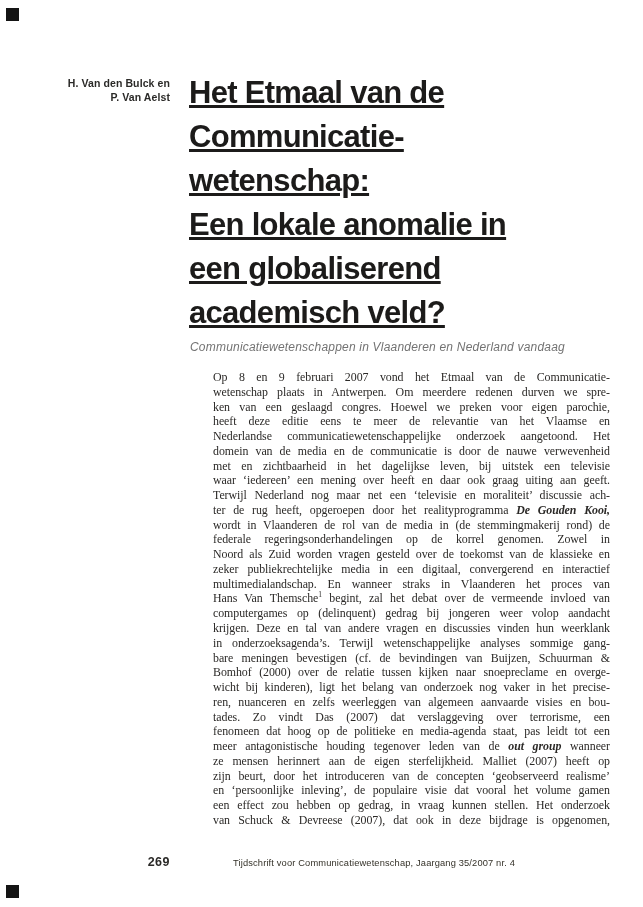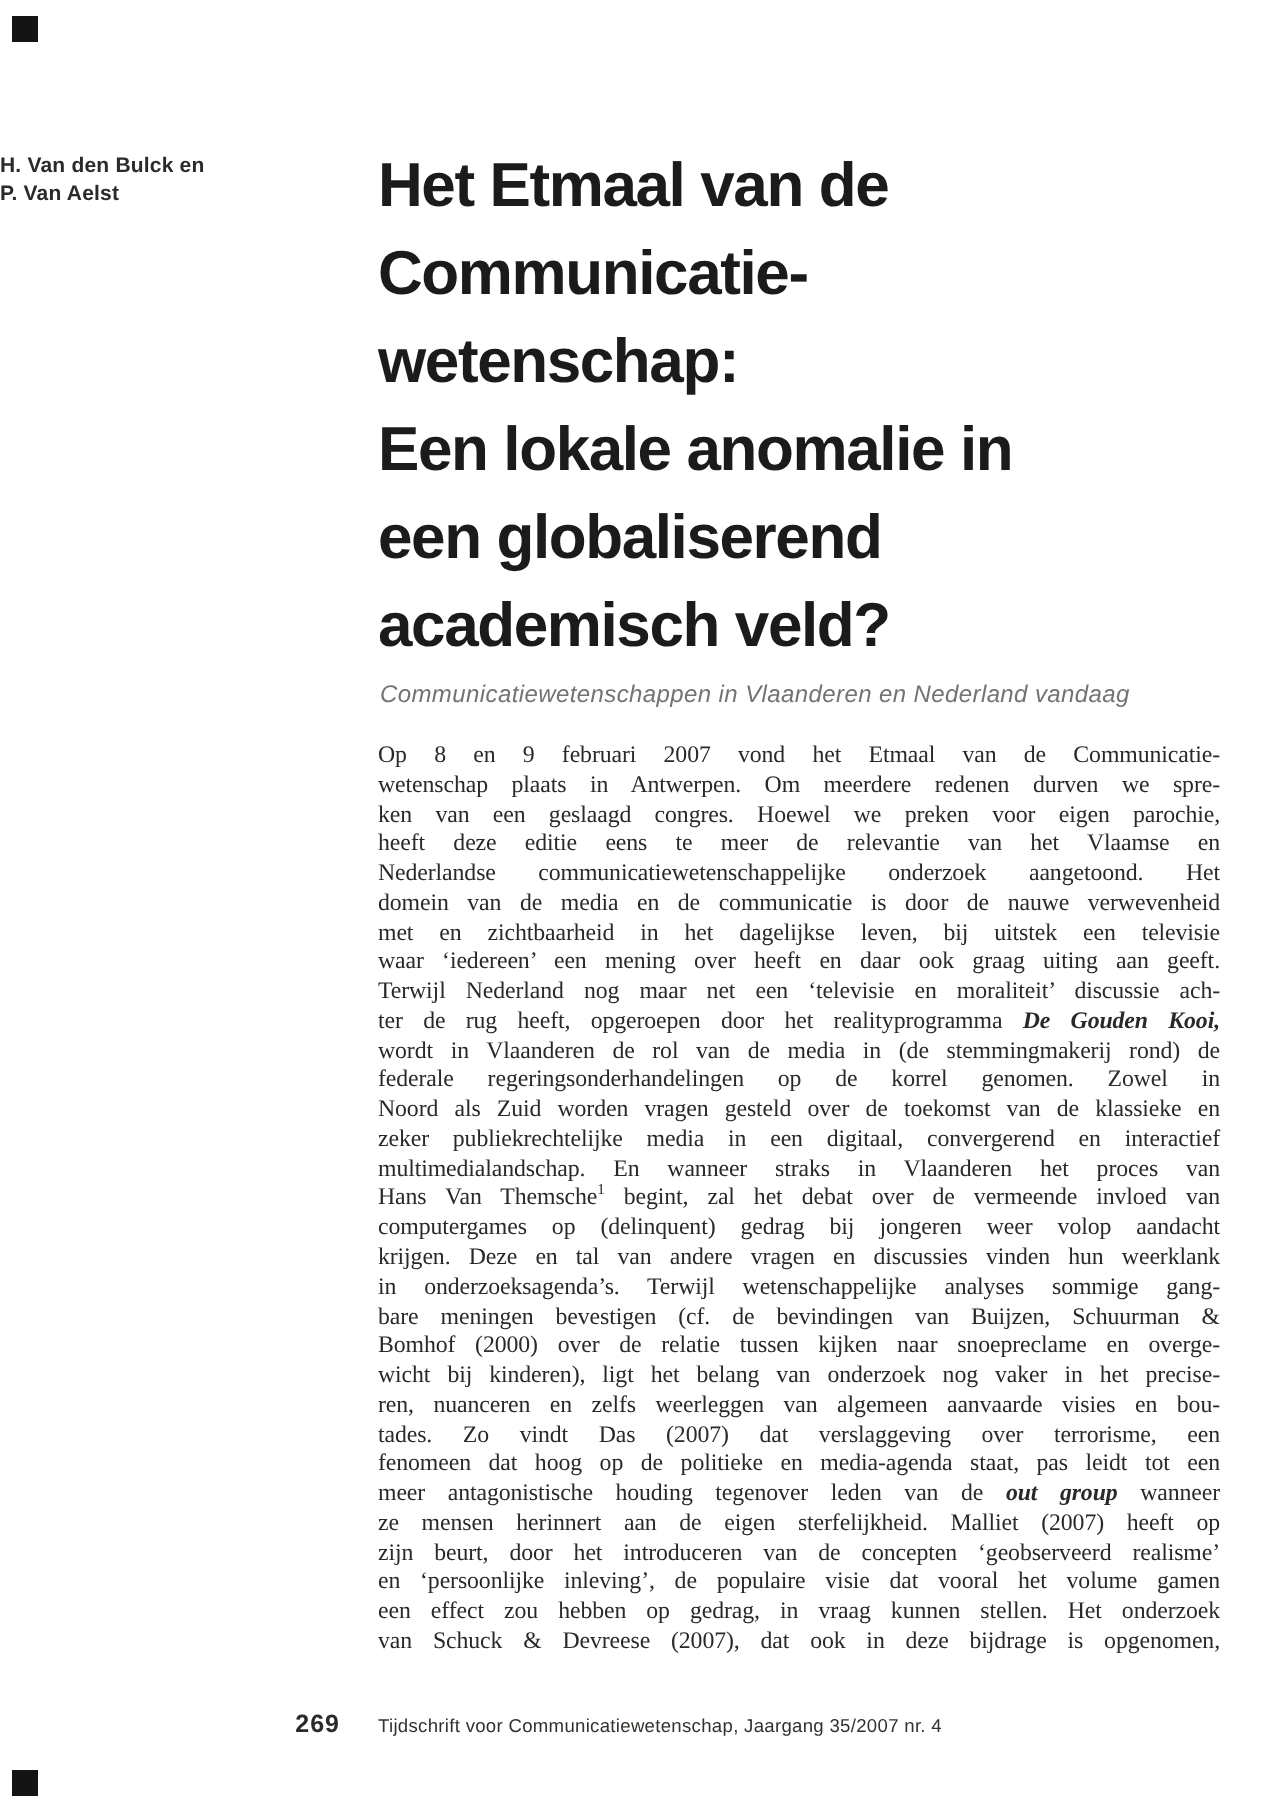--- a/index.html
+++ b/index.html
@@ -7,49 +7,49 @@
     position:relative; width:643px; height:907px; background:#ffffff;
     overflow:hidden; font-family:"Liberation Sans", sans-serif;
   }
   .corner-mark {
     position:absolute; left:6px; width:13px; height:13px; background:#141414;
   }
   .corner-mark.top { top:8px; }
   .corner-mark.bottom { top:885px; }
 
   .authors {
-    position:absolute; left:0; top:77px; width:170px; 
+    position:absolute; left:0; top:77px; width:170px; text-align:right;
     font-weight:bold; font-size:10.5px; line-height:13.5px;
     color:#2b2a28; letter-spacing:0.1px;
   }
 
   .title {
     position:absolute; left:189px; top:71px; margin:0;
     font-weight:bold; font-size:31px; line-height:44px;
-    letter-spacing:-0.7px; color:#1c1b1a;
+    letter-spacing:-0.7px; color:#1c1b1a;text-decoration:underline;
   }
 
   .subtitle {
     position:absolute; left:190px; top:340px;
     font-style:italic; font-size:12px; color:#737373; letter-spacing:0.2px;
   }
 
   .body-col {
     position:absolute; left:189px; top:370px; width:421px;
     font-family:"Liberation Serif", serif;
     font-size:11.9px; line-height:14.77px; color:#2b2927;
     letter-spacing:-0.05px;
   }
-  .bl { text-align:justify; text-align-last:justify; text-justify:inter-word; }
+  .bl { text-align:justify; text-align-last:justify; text-justify:inter-word;margin-left:24px; }
   .bl sup { font-size:7.5px; line-height:0; vertical-align:super; }
   .it { font-style:italic;font-weight:bold; }
 
   .footer {
     position:absolute; left:0; top:855px; width:643px;
-    display:flex; align-items:baseline; color:#343128;
+    display:flex; align-items:baseline; color:#343128;gap:44px;
   }
   .pagenum {
     width:170px; text-align:right; font-weight:bold;
     font-size:12.5px; letter-spacing:0.5px; color:#2b2a28;
   }
   .journal { margin-left:19px; font-size:9.3px; letter-spacing:0.15px; }
 </style>
 </head>
 <body>
 

